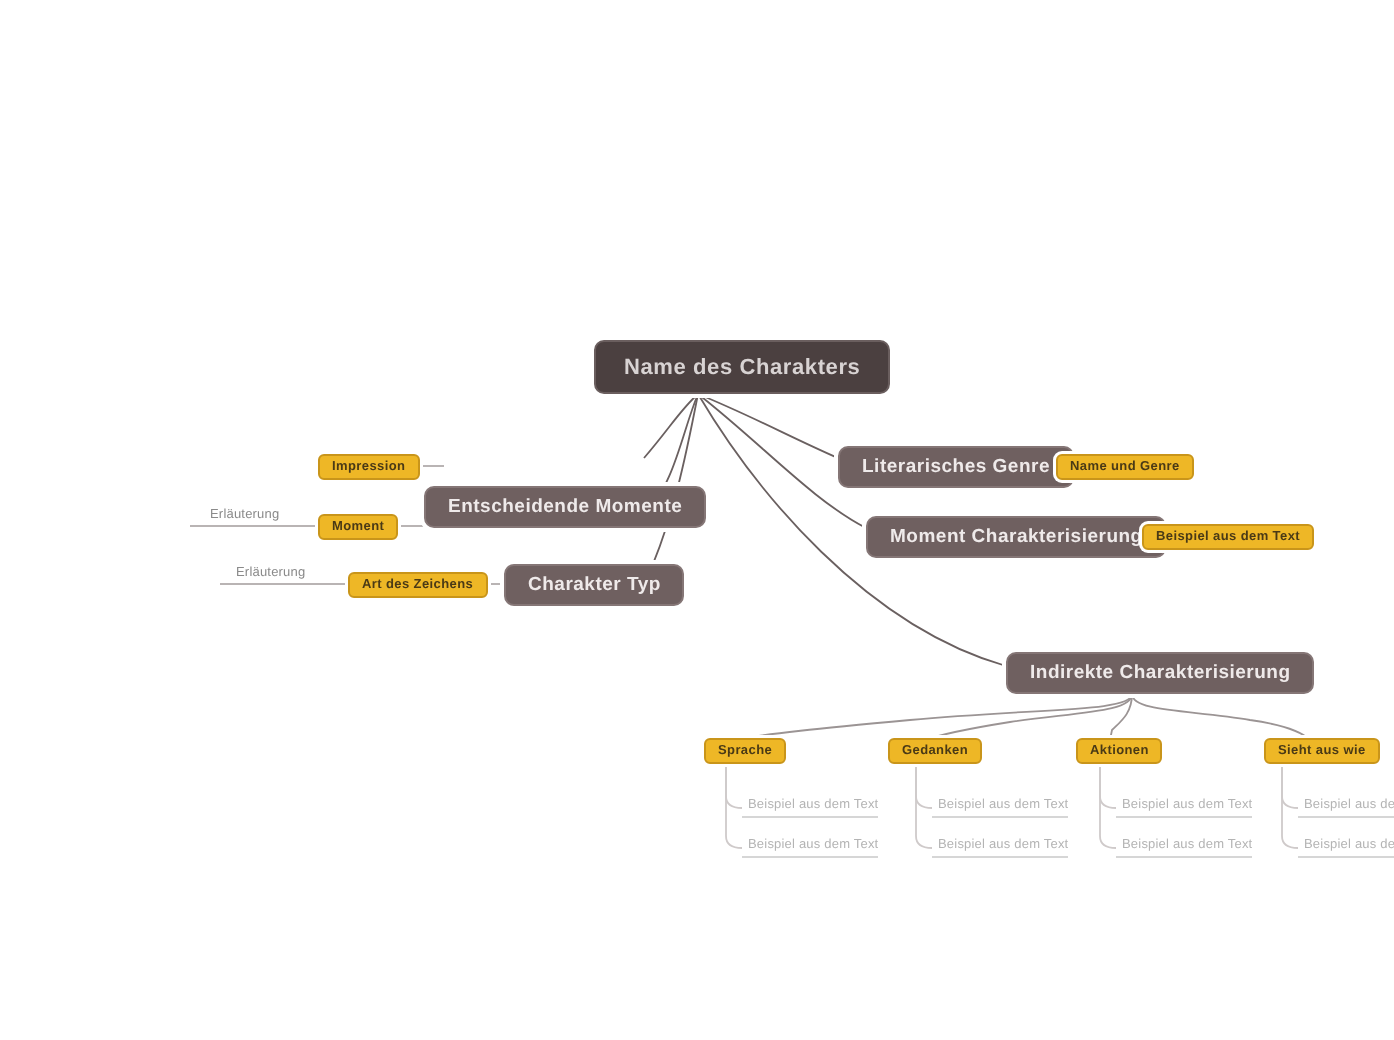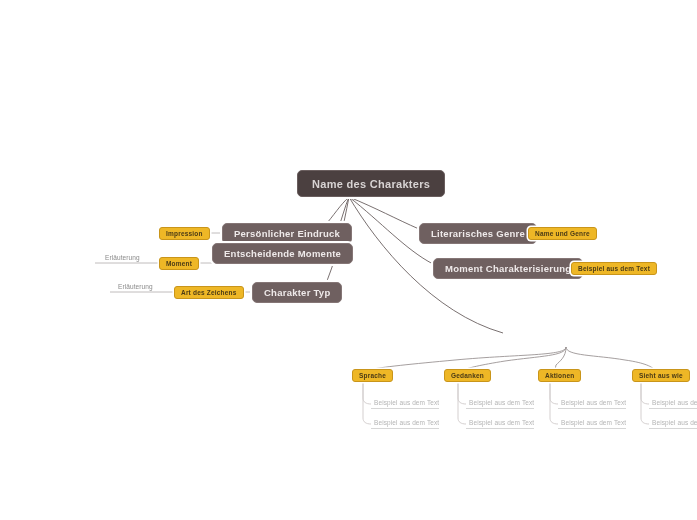--- a/index.html
+++ b/index.html
@@ -135,40 +135,40 @@
 
       <path d="M641,382 L641,398 C641,402 644,404 649,404"></path>
       <path d="M641,382 L641,418 C641,422 644,424 649,424"></path>
     </g>
   </svg>
 
   <div class="node node-root" style="left:286px; top:170px;">
     <span>Name des Charakters</span>
   </div>
 
-  <div class="node node-branch" style="left:222px; top:223px;">
-    <span>Persönlicher Eindruck</span>
-  </div>
 
   <div class="node node-branch" style="left:212px; top:243px;text-align:right;">
     <span>Entscheidende Momente</span>
   </div>
 
   <div class="node node-branch" style="left:252px; top:282px;">
     <span>Charakter Typ</span>
   </div>
 
   <div class="node node-branch" style="left:419px; top:223px;">
     <span>Literarisches Genre</span>
   </div>
 
   <div class="node node-branch" style="left:433px; top:258px;">
     <span>Moment Charakterisierung</span>
   </div>
 
+  <div class="node node-branch" style="left:503px; top:326px;">
+    <span>Indirekte Charakterisierung</span>
+  </div>
 
   <div class="node node-tag" style="left:159px; top:227px;">
     <span>Impression</span>
   </div>
 
   <div class="node node-tag" style="left:159px; top:257px;">
     <span>Moment</span>
   </div>
 
   <div class="node node-tag" style="left:174px; top:286px;">

